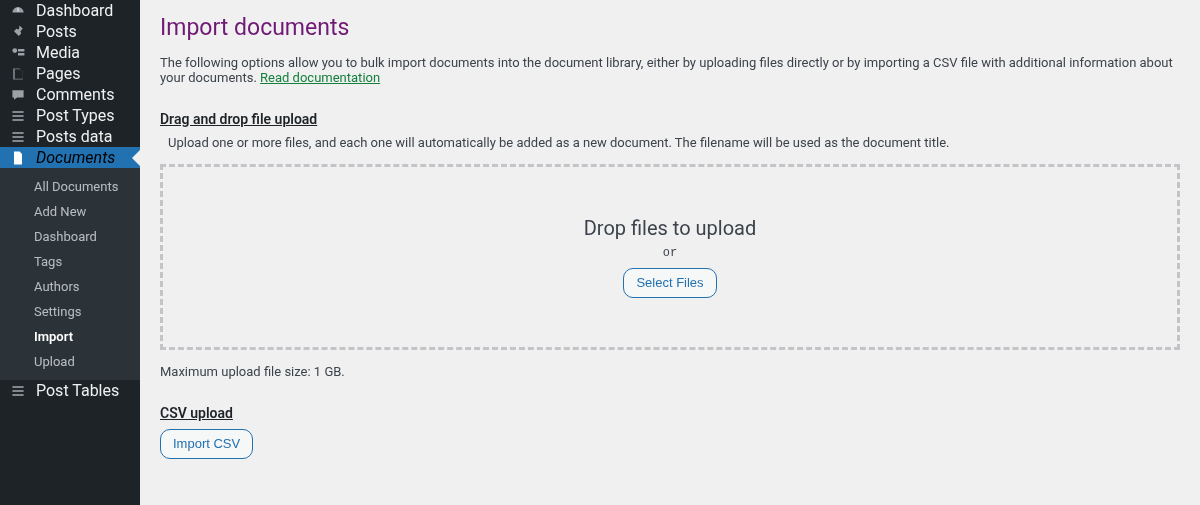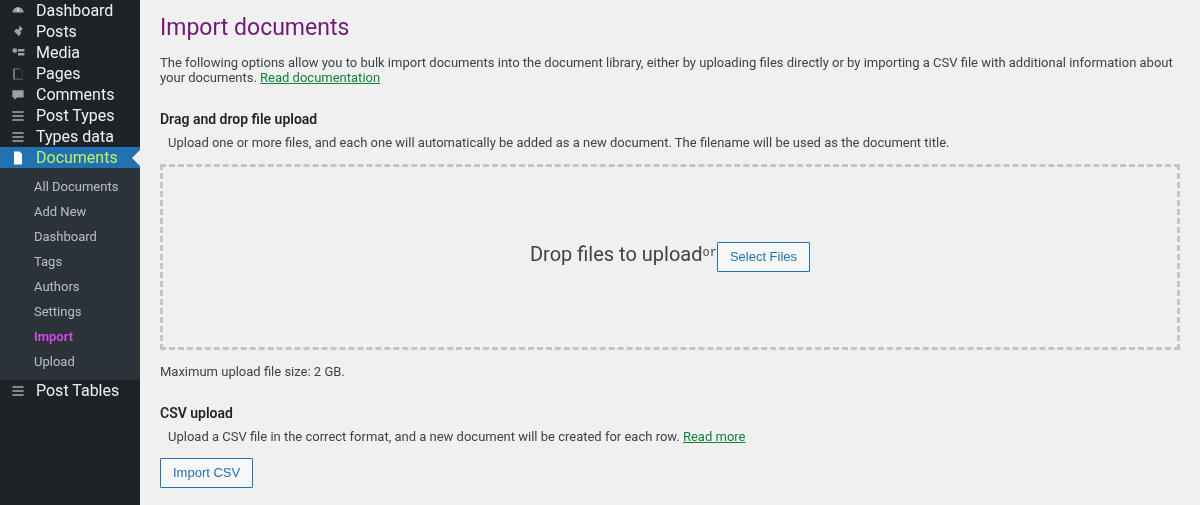--- a/index.html
+++ b/index.html
@@ -28,21 +28,22 @@
     display: flex;
     align-items: center;
     padding: 1px 8px;
     color: #f0f0f1;
     font-size: 16px;
     cursor: pointer;
     position: relative;
   }
   .menu-item.current {
     background: #2271b1;
-    color: #bef264;
+    color: #000000;
+    font-style: italic;
   }
   .menu-item.current::after {
     content: "";
     position: absolute;
     right: 0;
     top: 50%;
     margin-top: -8px;
     border: 8px solid transparent;
     border-right-color: #f0f0f1;
   }
@@ -60,21 +61,21 @@
     padding: 6px 0;
   }
   .submenu-item {
     padding: 5px 12px;
     font-size: 13px;
     color: rgba(240,246,252,0.7);
     cursor: pointer;
     margin-left: 22px;
   }
   .submenu-item.current {
-    color: #d946ef;
+    color: #ffffff;
     font-weight: 600;
   }
 
   
   .content {
     flex: 1;
     padding: 5px 20px 20px 20px;
     overflow: auto;
   }
   h1 {
@@ -92,31 +93,32 @@
   a.link {
     color: #15803d;
     text-decoration: underline;
     cursor: pointer;
   }
   h2 {
     font-size: 14px;
     font-weight: 600;
     margin: 26px 0 8px;
     color: #1d2327;
+    text-decoration: underline;
   }
   .desc {
     font-size: 13px;
     margin: 0 8px 14px;
     color: #3c434a;
   }
   .dropzone {
     border: 3px dashed #c3c4c7;
     height: 180px;
     display: flex;
-    flex-direction: row;
+    flex-direction: column;
     align-items: center;
     justify-content: center;
     margin-bottom: 14px;
   }
   .drop-title {
     font-size: 20px;
     color: #3c434a;
     margin-bottom: 6px;
   }
   .drop-or {
@@ -125,21 +127,21 @@
     margin-bottom: 8px;
     font-family: Liberation Mono, monospace;
   }
   .btn {
     display: inline-block;
     background: #f6f7f7;
     border: 1px solid #2271b1;
     color: #2271b1;
     padding: 5px 12px;
     font-size: 13px;
-    border-radius: 1px;
+    border-radius: 10px;
     cursor: pointer;
     line-height: 1.4;
   }
   .note {
     font-size: 13px;
     margin: 0 0 22px;
   }
 </style>
 </head>
 <body>
@@ -208,21 +210,21 @@
     </div>
 
     <div class="menu-item">
       <span class="icon">
         <svg width="16" height="16" viewBox="0 0 20 20" fill="currentColor">
             <rect x="3" y="4" width="14" height="2"></rect>
             <rect x="3" y="9" width="14" height="2"></rect>
             <rect x="3" y="14" width="14" height="2"></rect>
           </svg>
       </span>
-      <span class="label">Types data</span>
+      <span class="label">Posts data</span>
     </div>
 
     <div class="menu-item current">
       <span class="icon">
         <svg width="16" height="16" viewBox="0 0 20 20" fill="currentColor">
             <path d="M5 2h7l3 3v13H5z"></path>
           </svg>
       </span>
       <span class="label">Documents</span>
     </div>
@@ -261,24 +263,21 @@
 
     <h2>Drag and drop file upload</h2>
     <p class="desc">Upload one or more files, and each one will automatically be added as a new document. The filename will be used as the document title.</p>
 
     <div class="dropzone">
       <div class="drop-title">Drop files to upload</div>
       <div class="drop-or">or</div>
       <button class="btn">Select Files</button>
     </div>
 
-    <p class="note">Maximum upload file size: 2 GB.</p>
+    <p class="note">Maximum upload file size: 1 GB.</p>
 
     <h2>CSV upload</h2>
-    <p class="desc">
-      <span>Upload a CSV file in the correct format, and a new document will be created for each row. </span><a class="link">Read more</a>
-    </p>
 
     <button class="btn">Import CSV</button>
 
   </div>
 
 </div>
 
 </body></html>

